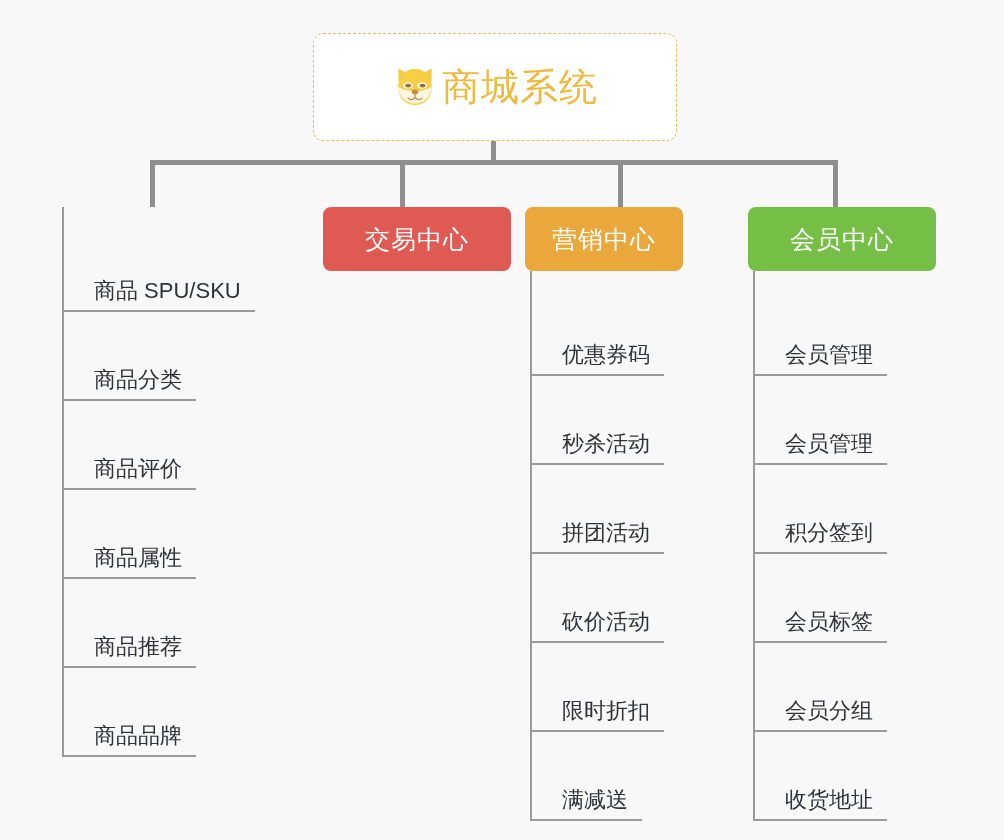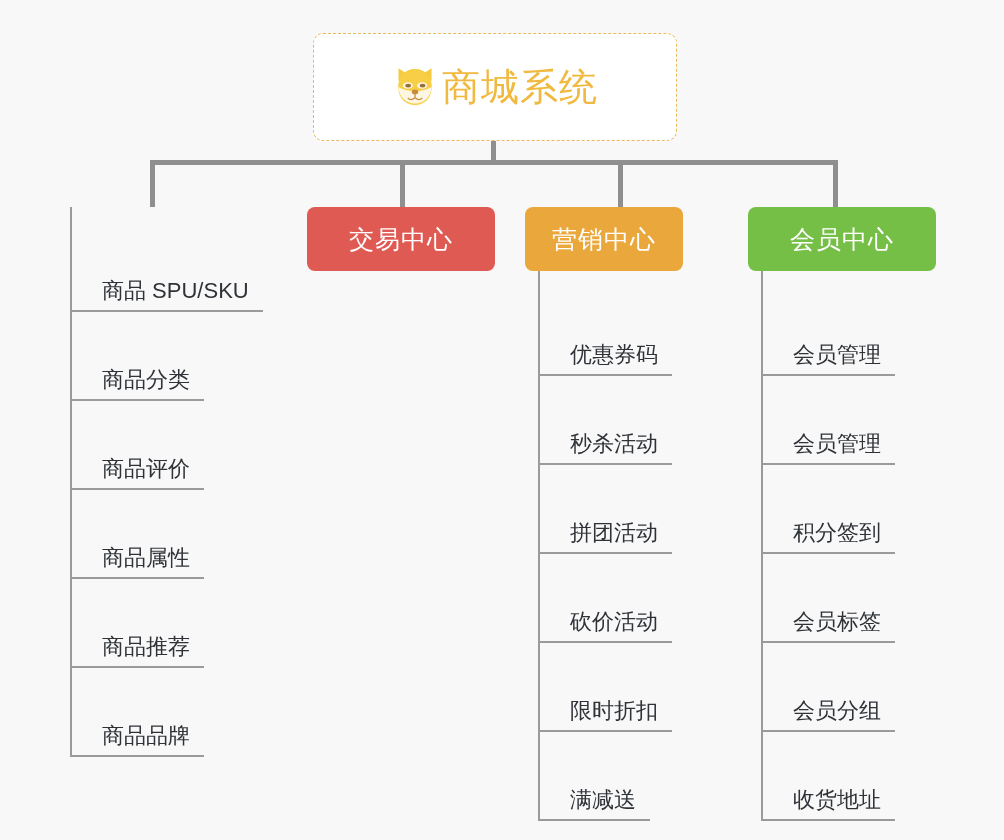--- a/index.html
+++ b/index.html
@@ -76,21 +76,21 @@
   .conn-drop.c2 { left: 400px; }
   .conn-drop.c3 { left: 618px; }
   .conn-drop.c4 { left: 833px; }
 
   
   .column {
     position: absolute;
     top: 207px;
   }
   .column.col1 { left: 57px; }
-  .column.col2 { left: 307px; text-align: center; }
+  .column.col2 { left: 323px; text-align: center; }
   .column.col3 { left: 525px; }
   .column.col4 { left: 748px; }
 
   .cat-box {
     height: 64px;
     box-sizing: border-box;
     border-radius: 8px;
     display: flex;
     align-items: center;
     justify-content: center;
@@ -101,21 +101,21 @@
     padding: 0 20px;
   }
   .col1 .cat-box { width: 188px; }
   .col2 .cat-box { width: 188px; }
   .col3 .cat-box { width: 158px; }
   .col4 .cat-box { width: 188px; }
 
   
   .children {
     position: relative;
-    margin-left: 13px;
+    margin-left: 5px;
     border-left: 2px solid #9a9a9a;
     padding-top: 16px;
   }
   .leaf {
     position: relative;
     height: 89px;
     display: flex;
     align-items: flex-end;
   }
   .leaf-inner {

